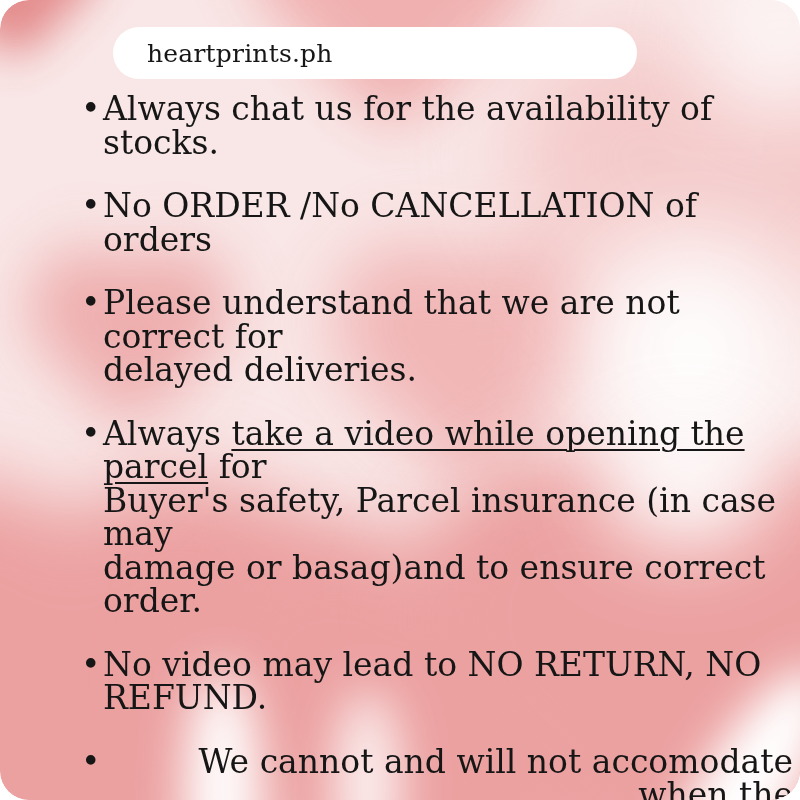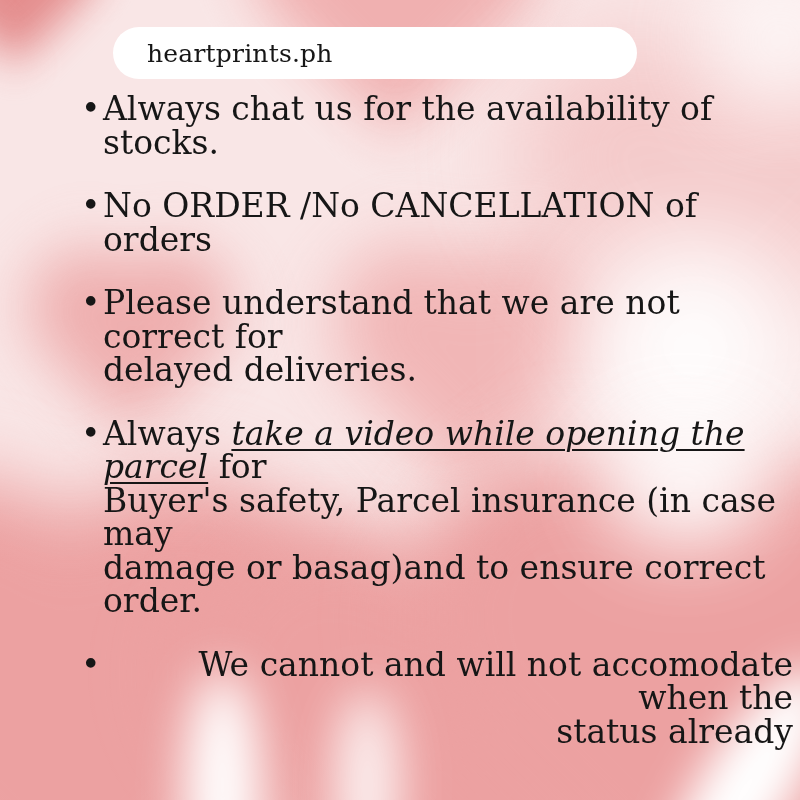--- a/index.html
+++ b/index.html
@@ -4,21 +4,21 @@
 <style>
   :root{
     --background-base:#f9e6e6;
     --heart-pink:#f0aeae;
     --heart-salmon:#eca1a1;
     --heart-red:#e28484;
     --highlight-white:#ffffff;
     --pill-background:#ffffff;
     --text-color:#161616;
   }
-  *{margin:0;padding:0;box-sizing:border-box;}
+  *{margin:0;padding:0;box-sizing:border-box;border-radius:29px;}
   html,body{background:#fff;}
   .canvas{
     position:relative;
     width:800px;height:800px;
     overflow:hidden;
     background:var(--background-base);
     font-family:"DejaVu Serif","Liberation Serif",serif;
     color:var(--text-color);
   }
   
@@ -66,21 +66,20 @@
   }
   li.policy-item:last-child{margin-bottom:0;text-align:right;}
   li.policy-item::before{
     content:"\2022";
     position:absolute;left:33px;top:0;
   }
   .u{
     text-decoration:underline;
     text-decoration-thickness:2px;
     text-underline-offset:4px;
-    font-style:italic;
   }
   .completed-line{margin-left:7px;}
 </style>
 </head>
 <body>
 
 <div class="canvas">
 
   <div class="heart heart-pink" style="left:310px;top:-70px;width:170px;height:170px;filter:blur(28px);opacity:.95;"></div>
   <div class="heart heart-red" style="left:-35px;top:-55px;width:100px;height:100px;filter:blur(20px);opacity:.9;"></div>
@@ -106,18 +105,19 @@
 
   <div class="content">
     <ul class="policy-list">
         <li class="policy-item"><span>Always chat us for the availability of stocks.</span></li>
         <li class="policy-item"><span>No ORDER /No CANCELLATION of orders</span></li>
         <li class="policy-item"><span>Please understand that we are not correct for
 delayed deliveries.</span></li>
         <li class="policy-item"><span>Always </span><span class="u">take a video while opening the parcel</span><span> for
 Buyer's safety, Parcel insurance (in case may
 damage or basag)and to ensure correct order.</span></li>
+        <li class="policy-item"><span>No video may lead to NO RETURN, NO REFUND.</span></li>
         <li class="policy-item"><span>We cannot and will not accomodate when the
 status already</span></li>
       </ul>
   </div>
 
 </div>
 
 </body></html>

